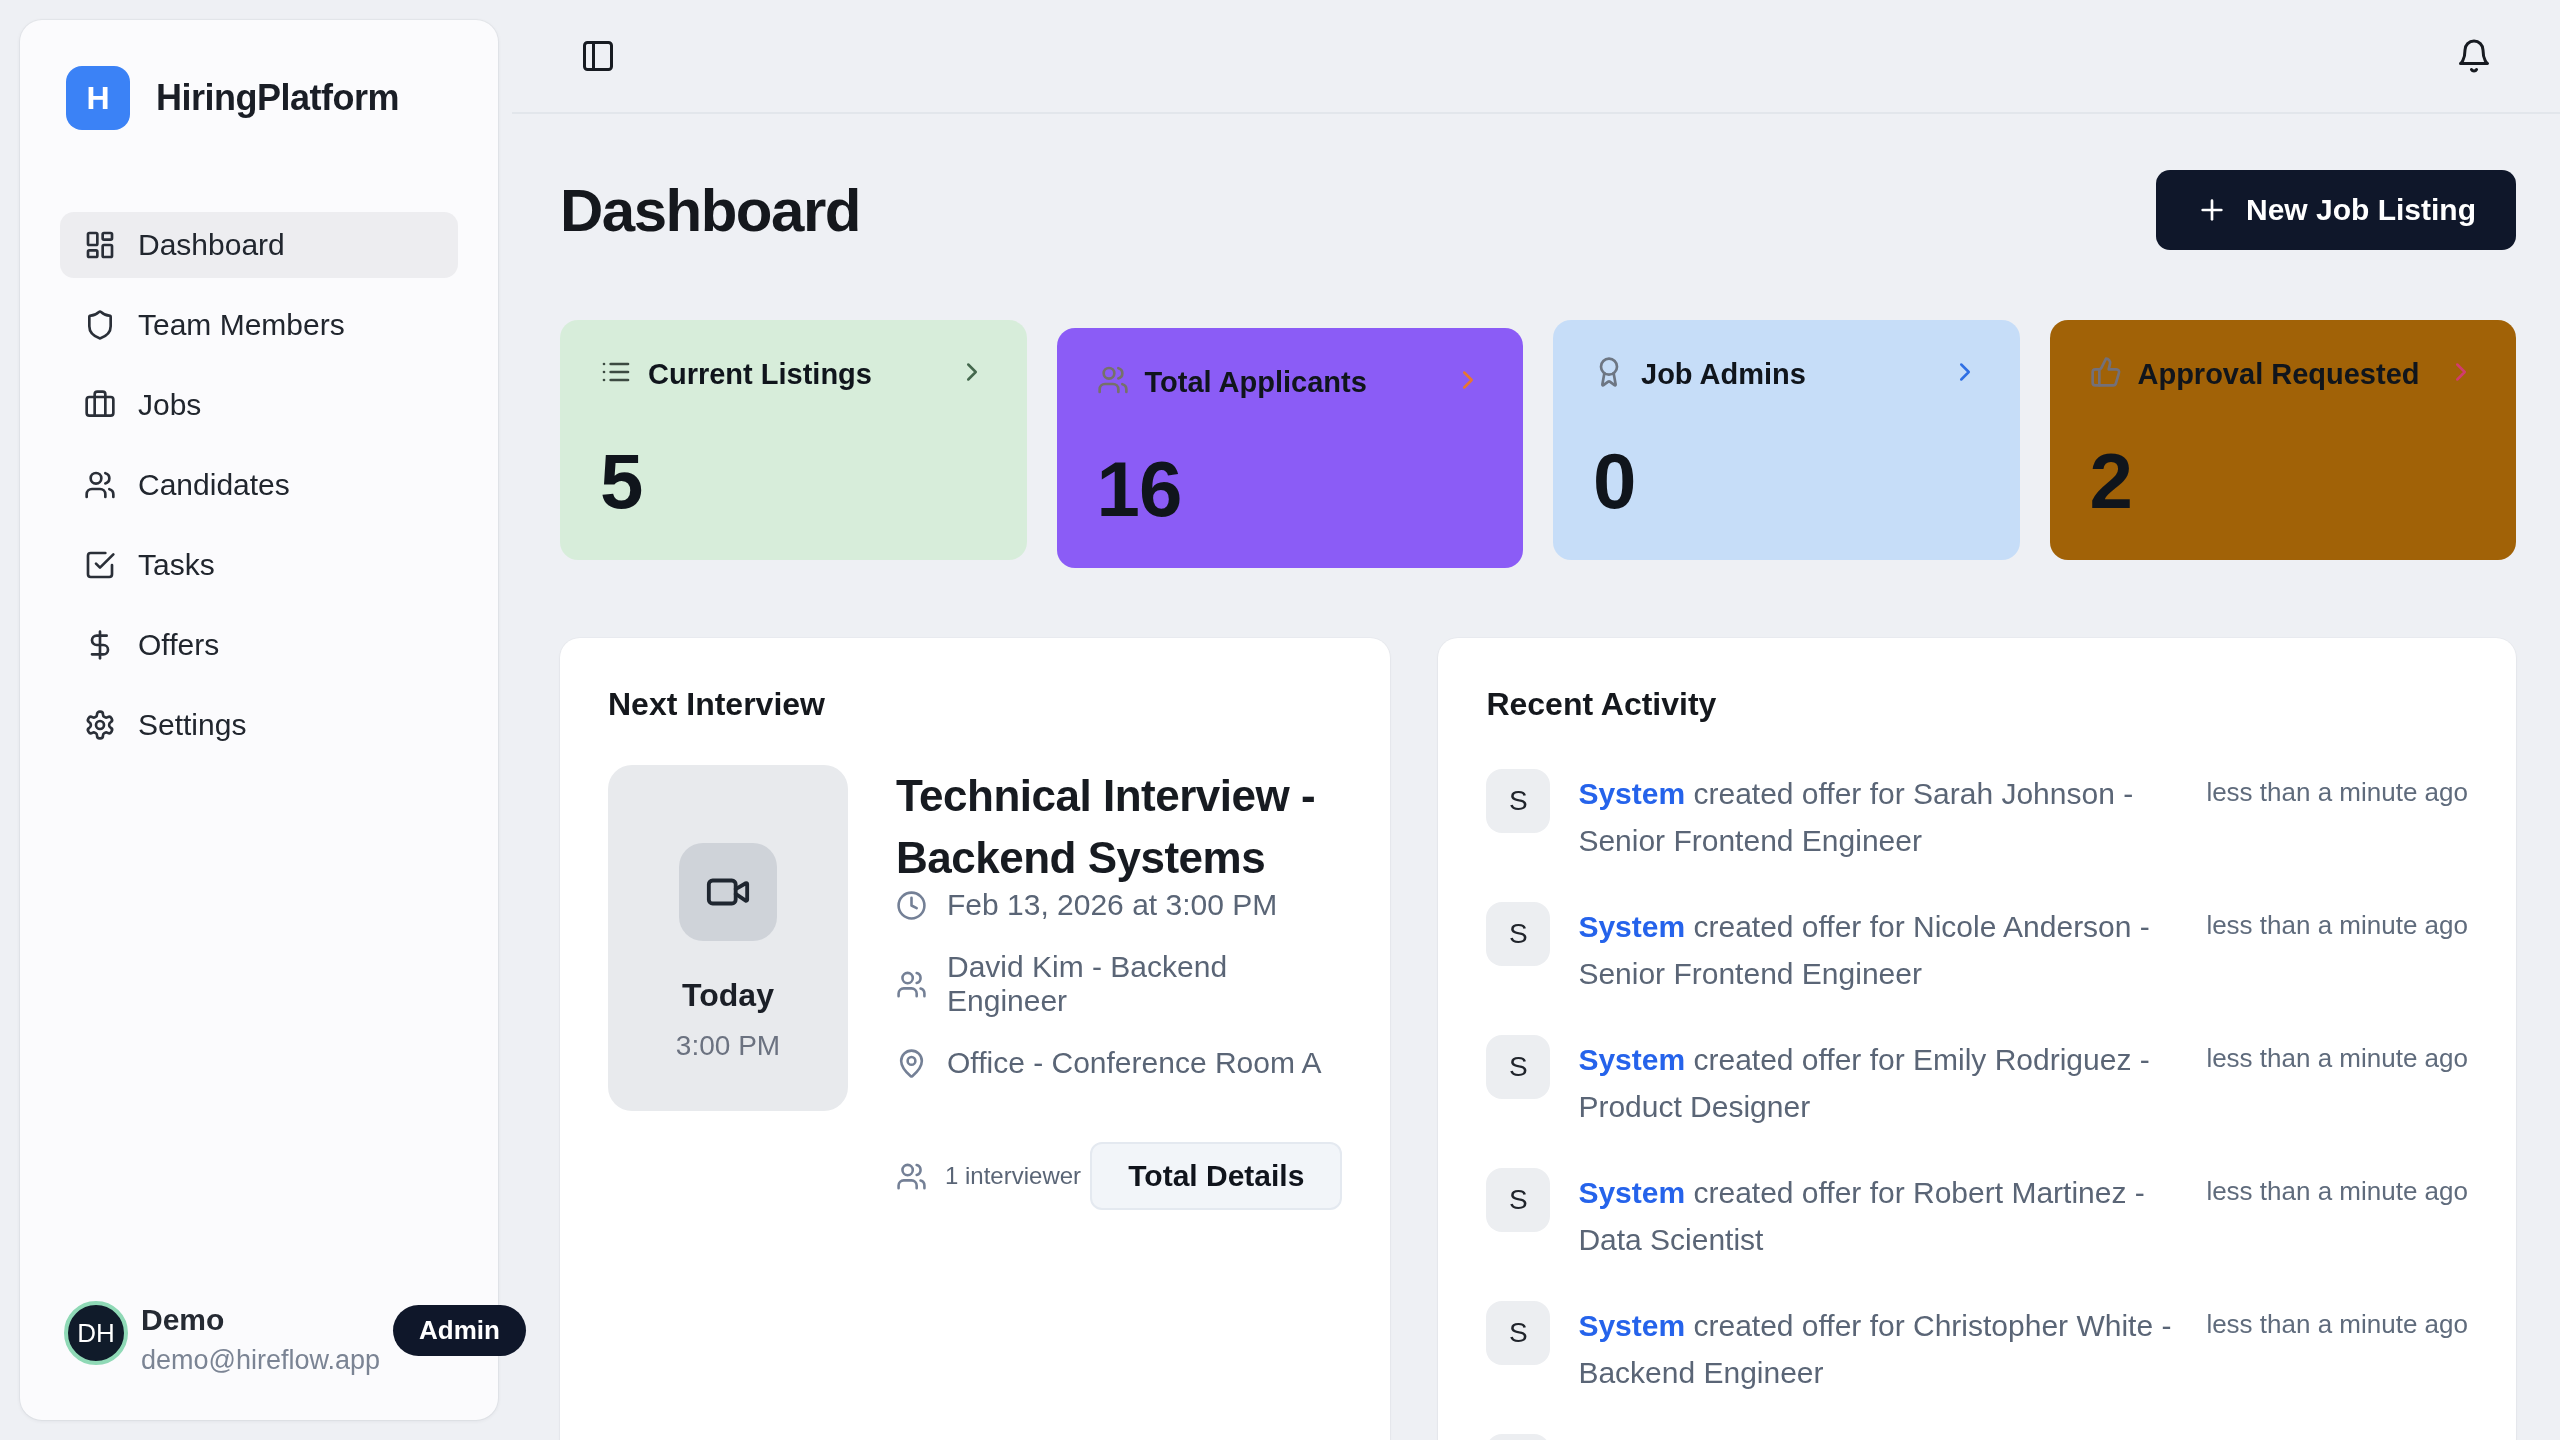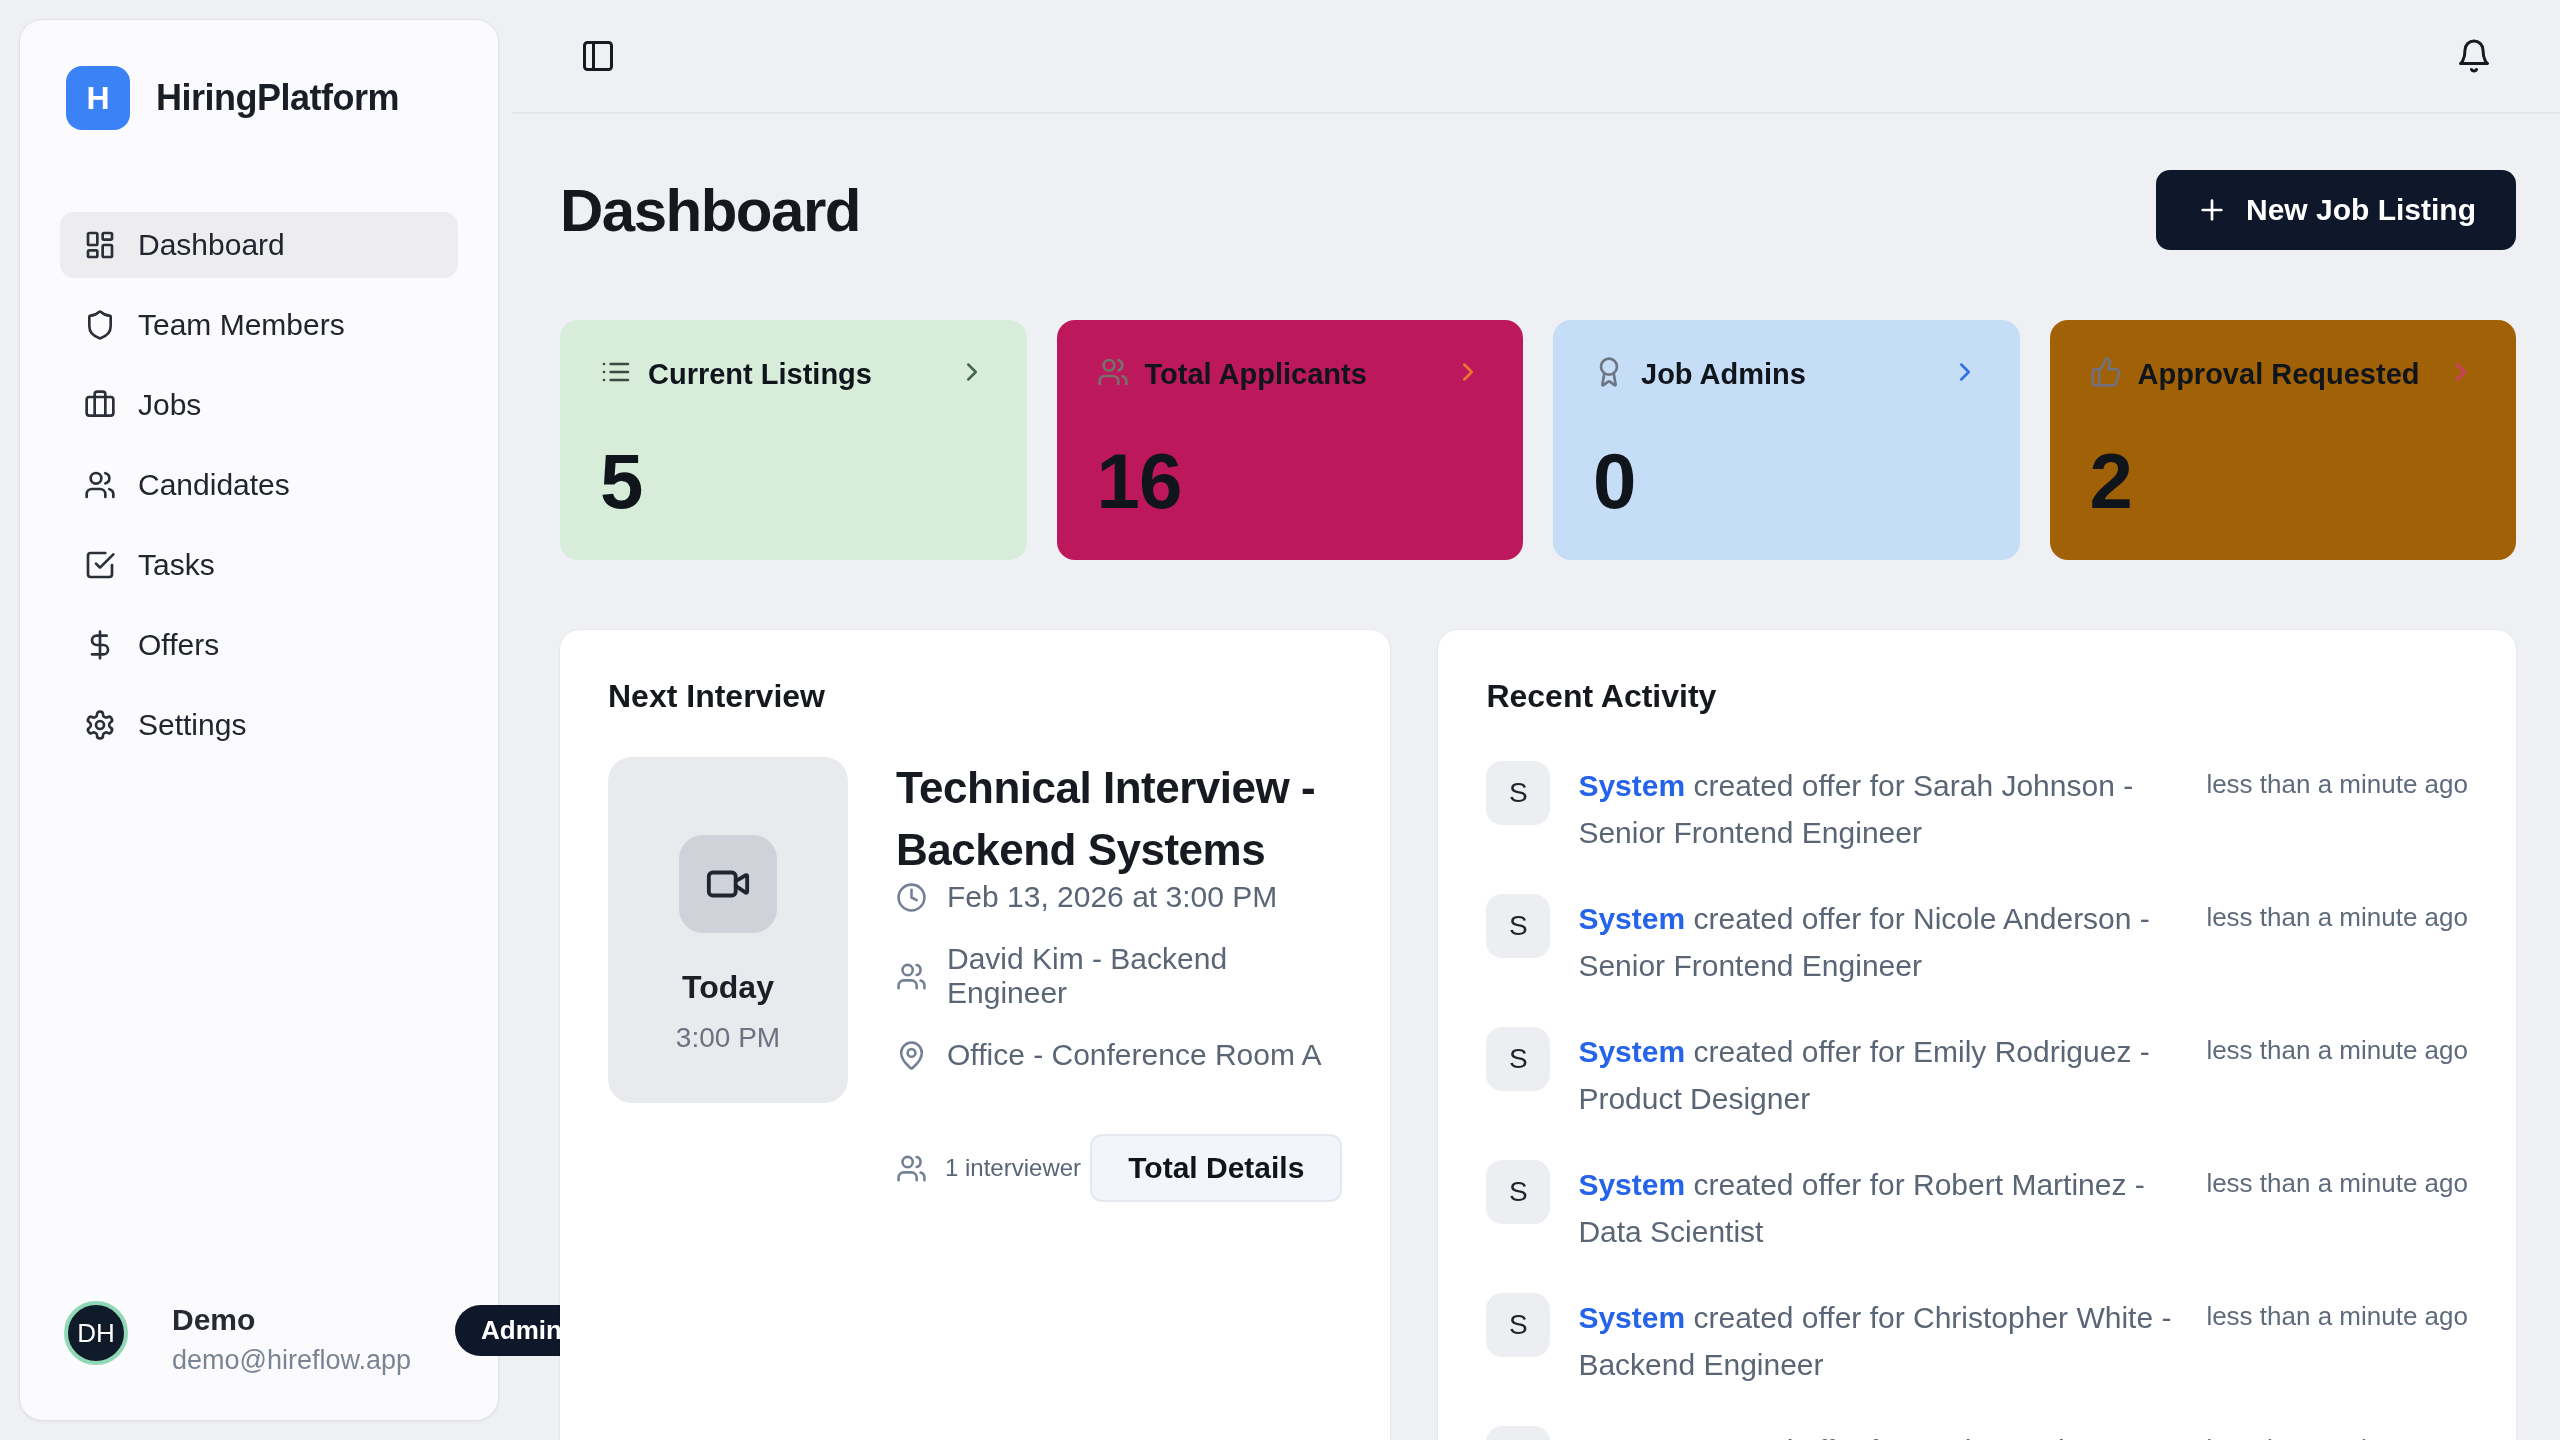--- a/index.html
+++ b/index.html
@@ -13,21 +13,21 @@
   .brand { display:flex; align-items:center; gap:26px; padding:0 6px; }
   .brand-logo { width:64px; height:64px; border-radius:16px; background:#3b82f6; color:#fff;
     display:flex; align-items:center; justify-content:center; font-size:32px; font-weight:700; }
   .brand-name { font-size:36px; font-weight:700; letter-spacing:-.5px; color:#1a1e26; }
   .nav { margin-top:82px; display:flex; flex-direction:column; }
   .nav-item { display:flex; align-items:center; gap:22px; height:66px; border-radius:14px;
     padding:0 24px; margin-bottom:14px; font-size:30px; font-weight:500; color:#21262e; cursor:pointer; }
   .nav-item.active { background:#ededf0; }
   .nav-item svg { width:32px; height:32px; stroke:#2a2f38; }
   .spacer { flex:1; }
-  .user-row { display:flex; align-items:flex-start; gap:44px; padding:0 4px; }
+  .user-row { display:flex; align-items:flex-start; gap:13px; padding:0 4px; }
   .avatar { width:64px; height:64px; border-radius:50%; background:#101b2a; color:#fff;
     border:4px solid #8fd9b6; display:flex; align-items:center; justify-content:center;
     font-size:26px; font-weight:500; flex:0 0 auto; }
   .user-meta { display:flex; flex-direction:column; gap:8px; padding-top:2px; }
   .user-name { font-size:30px; font-weight:600; color:#252a33; }
   .user-email { font-size:27px; color:#7b8494; }
   .role-badge { margin-left:auto; margin-top:4px; background:#0f172a; color:#fff;
     font-size:26px; font-weight:700; padding:10px 26px; border-radius:999px; }
 
   
@@ -48,21 +48,21 @@
   
   .stats { margin-top:70px; display:grid; grid-template-columns:repeat(4,1fr); gap:30px; }
   .stat-card { height:240px; border-radius:18px; padding:36px 40px; cursor:pointer; }
   .stat-head { display:flex; align-items:center; gap:16px; }
   .stat-head svg { width:32px; height:32px; }
   .stat-label { font-size:29px; font-weight:600; color:#10151c; }
   .stat-chevron { margin-left:auto; }
   .stat-chevron svg { width:30px; height:30px; }
   .stat-value { margin-top:50px; font-size:78px; font-weight:700; line-height:1; color:#10151c; letter-spacing:-1px; }
   .stat-green  { background:#d7edda; } .stat-green  .stat-icon svg { stroke:#3c4a41; } .stat-green  .stat-chevron svg { stroke:#44684d; }
-  .stat-orange { background:#be185d; } .stat-orange .stat-icon svg { stroke:#76716a; } .stat-orange .stat-chevron svg { stroke:#e8772e; }
+  .stat-orange { background:#8b5cf6;margin-top:8px; } .stat-orange .stat-icon svg { stroke:#76716a; } .stat-orange .stat-chevron svg { stroke:#e8772e; }
   .stat-blue   { background:#c6ddf8; } .stat-blue   .stat-icon svg { stroke:#6d7683; } .stat-blue   .stat-chevron svg { stroke:#2f6fe4; }
   .stat-pink   { background:#a16207; } .stat-pink   .stat-icon svg { stroke:#73707a; } .stat-pink   .stat-chevron svg { stroke:#d23b6e; }
 
   
   .panels { margin-top:70px; display:grid; grid-template-columns:1fr 1fr; gap:48px; }
   .panel { background:#fff; border-radius:20px; padding:48px; height:900px;
     box-shadow:0 1px 3px rgba(15,23,42,.05), 0 0 0 1px rgba(15,23,42,.02); }
   .panel-title { font-size:32px; font-weight:700; color:#15181d; }
 
   

